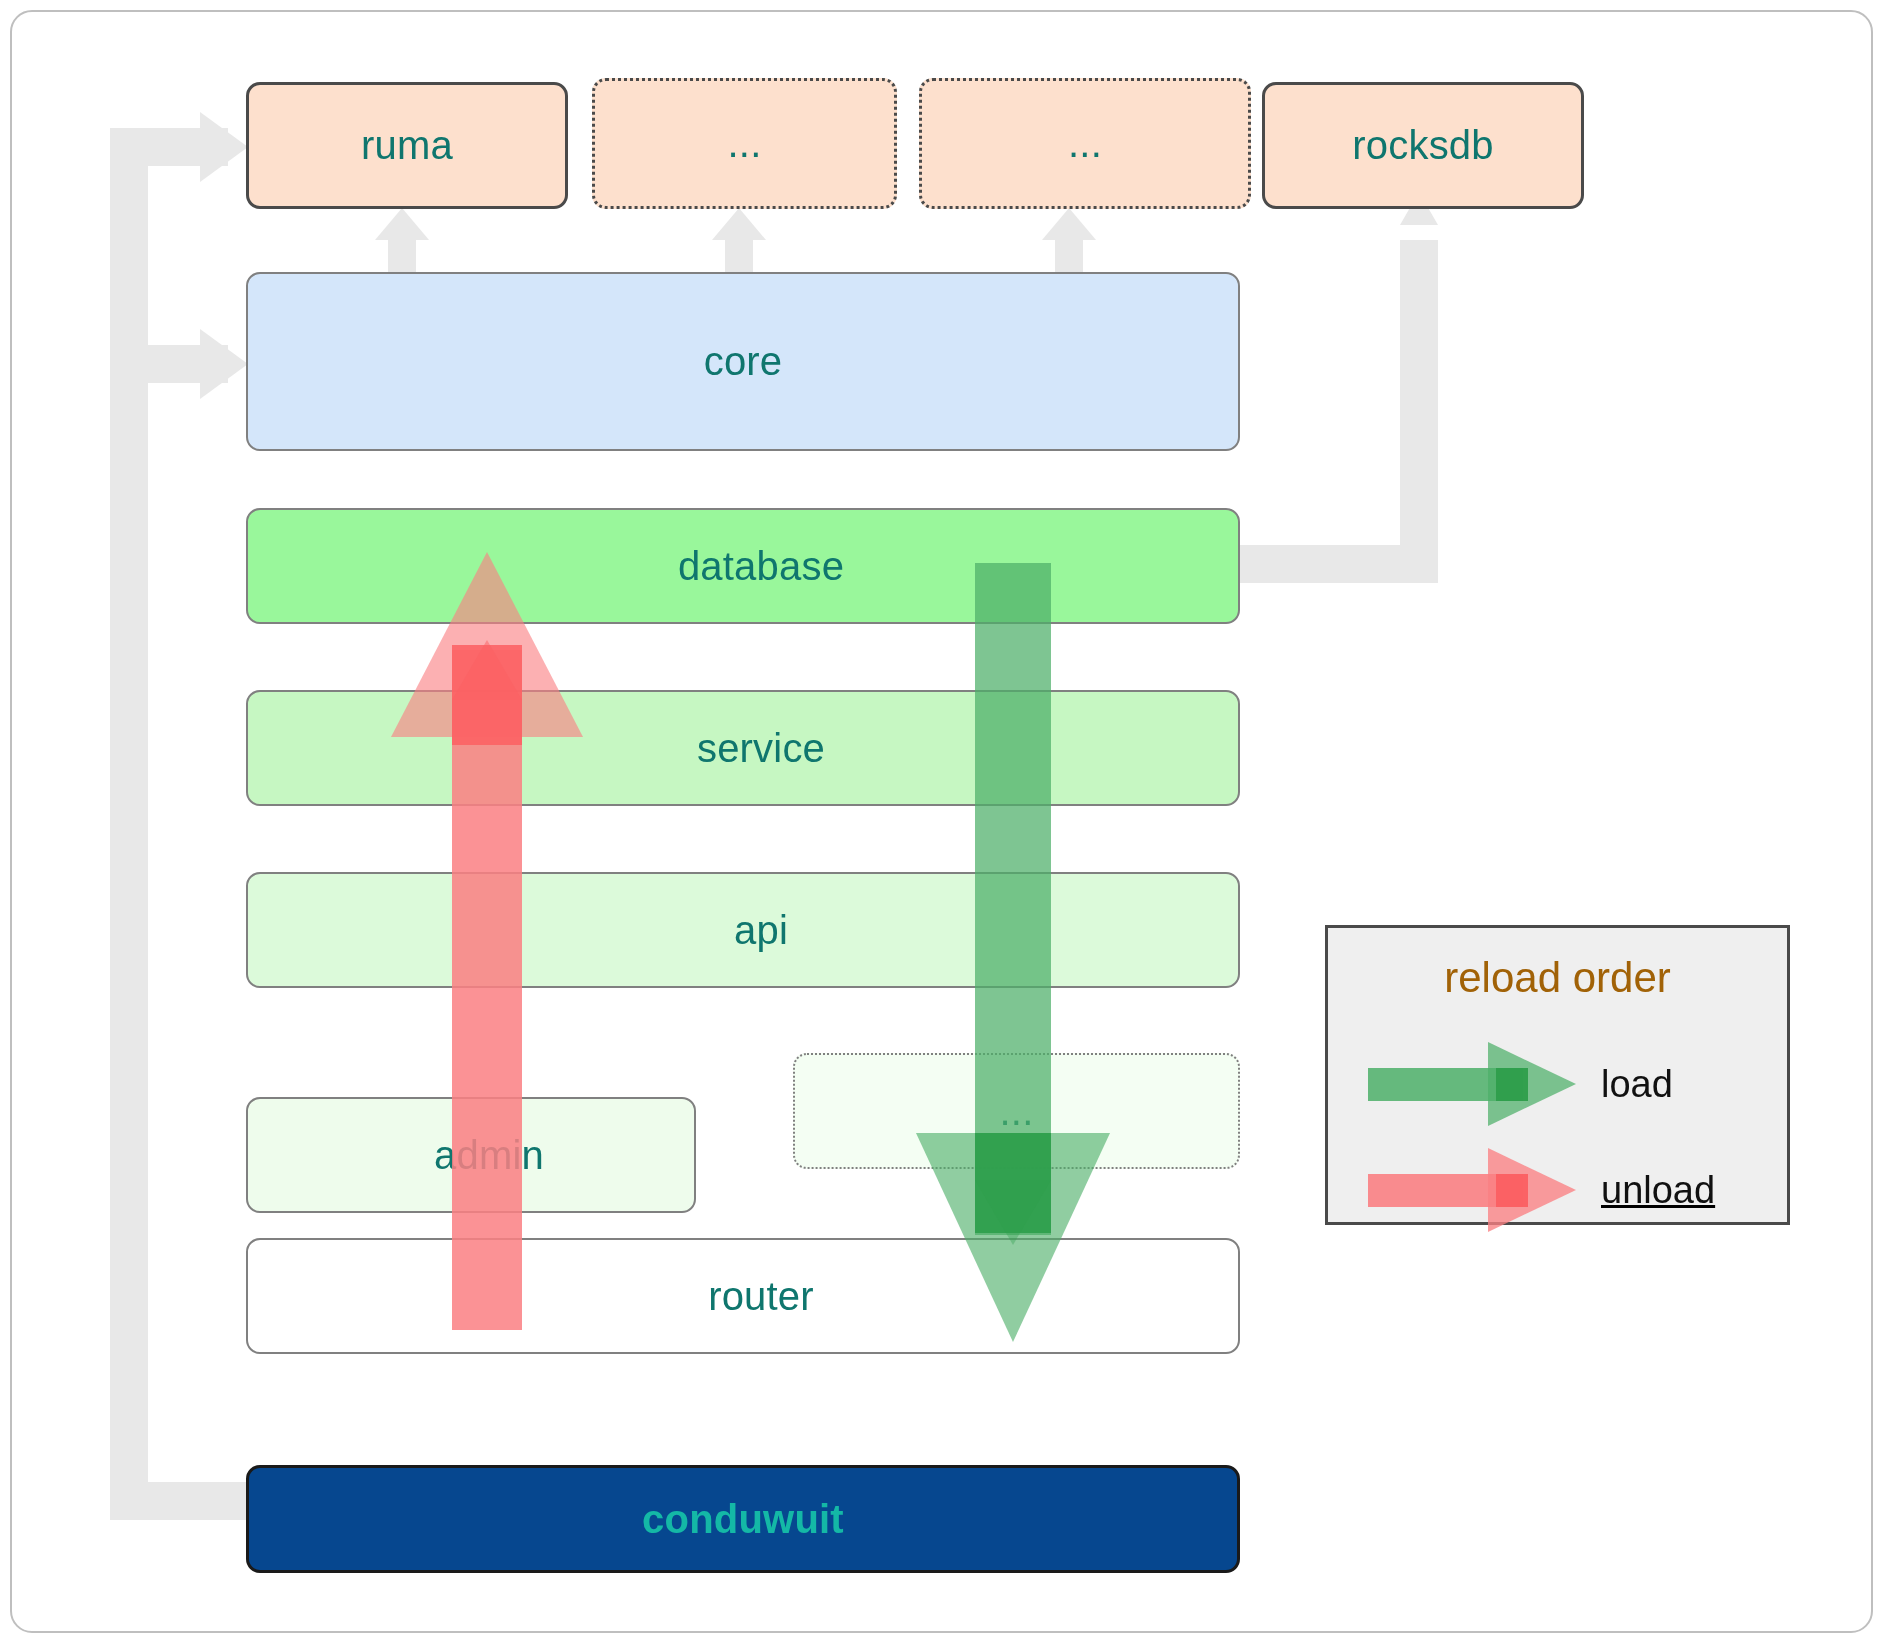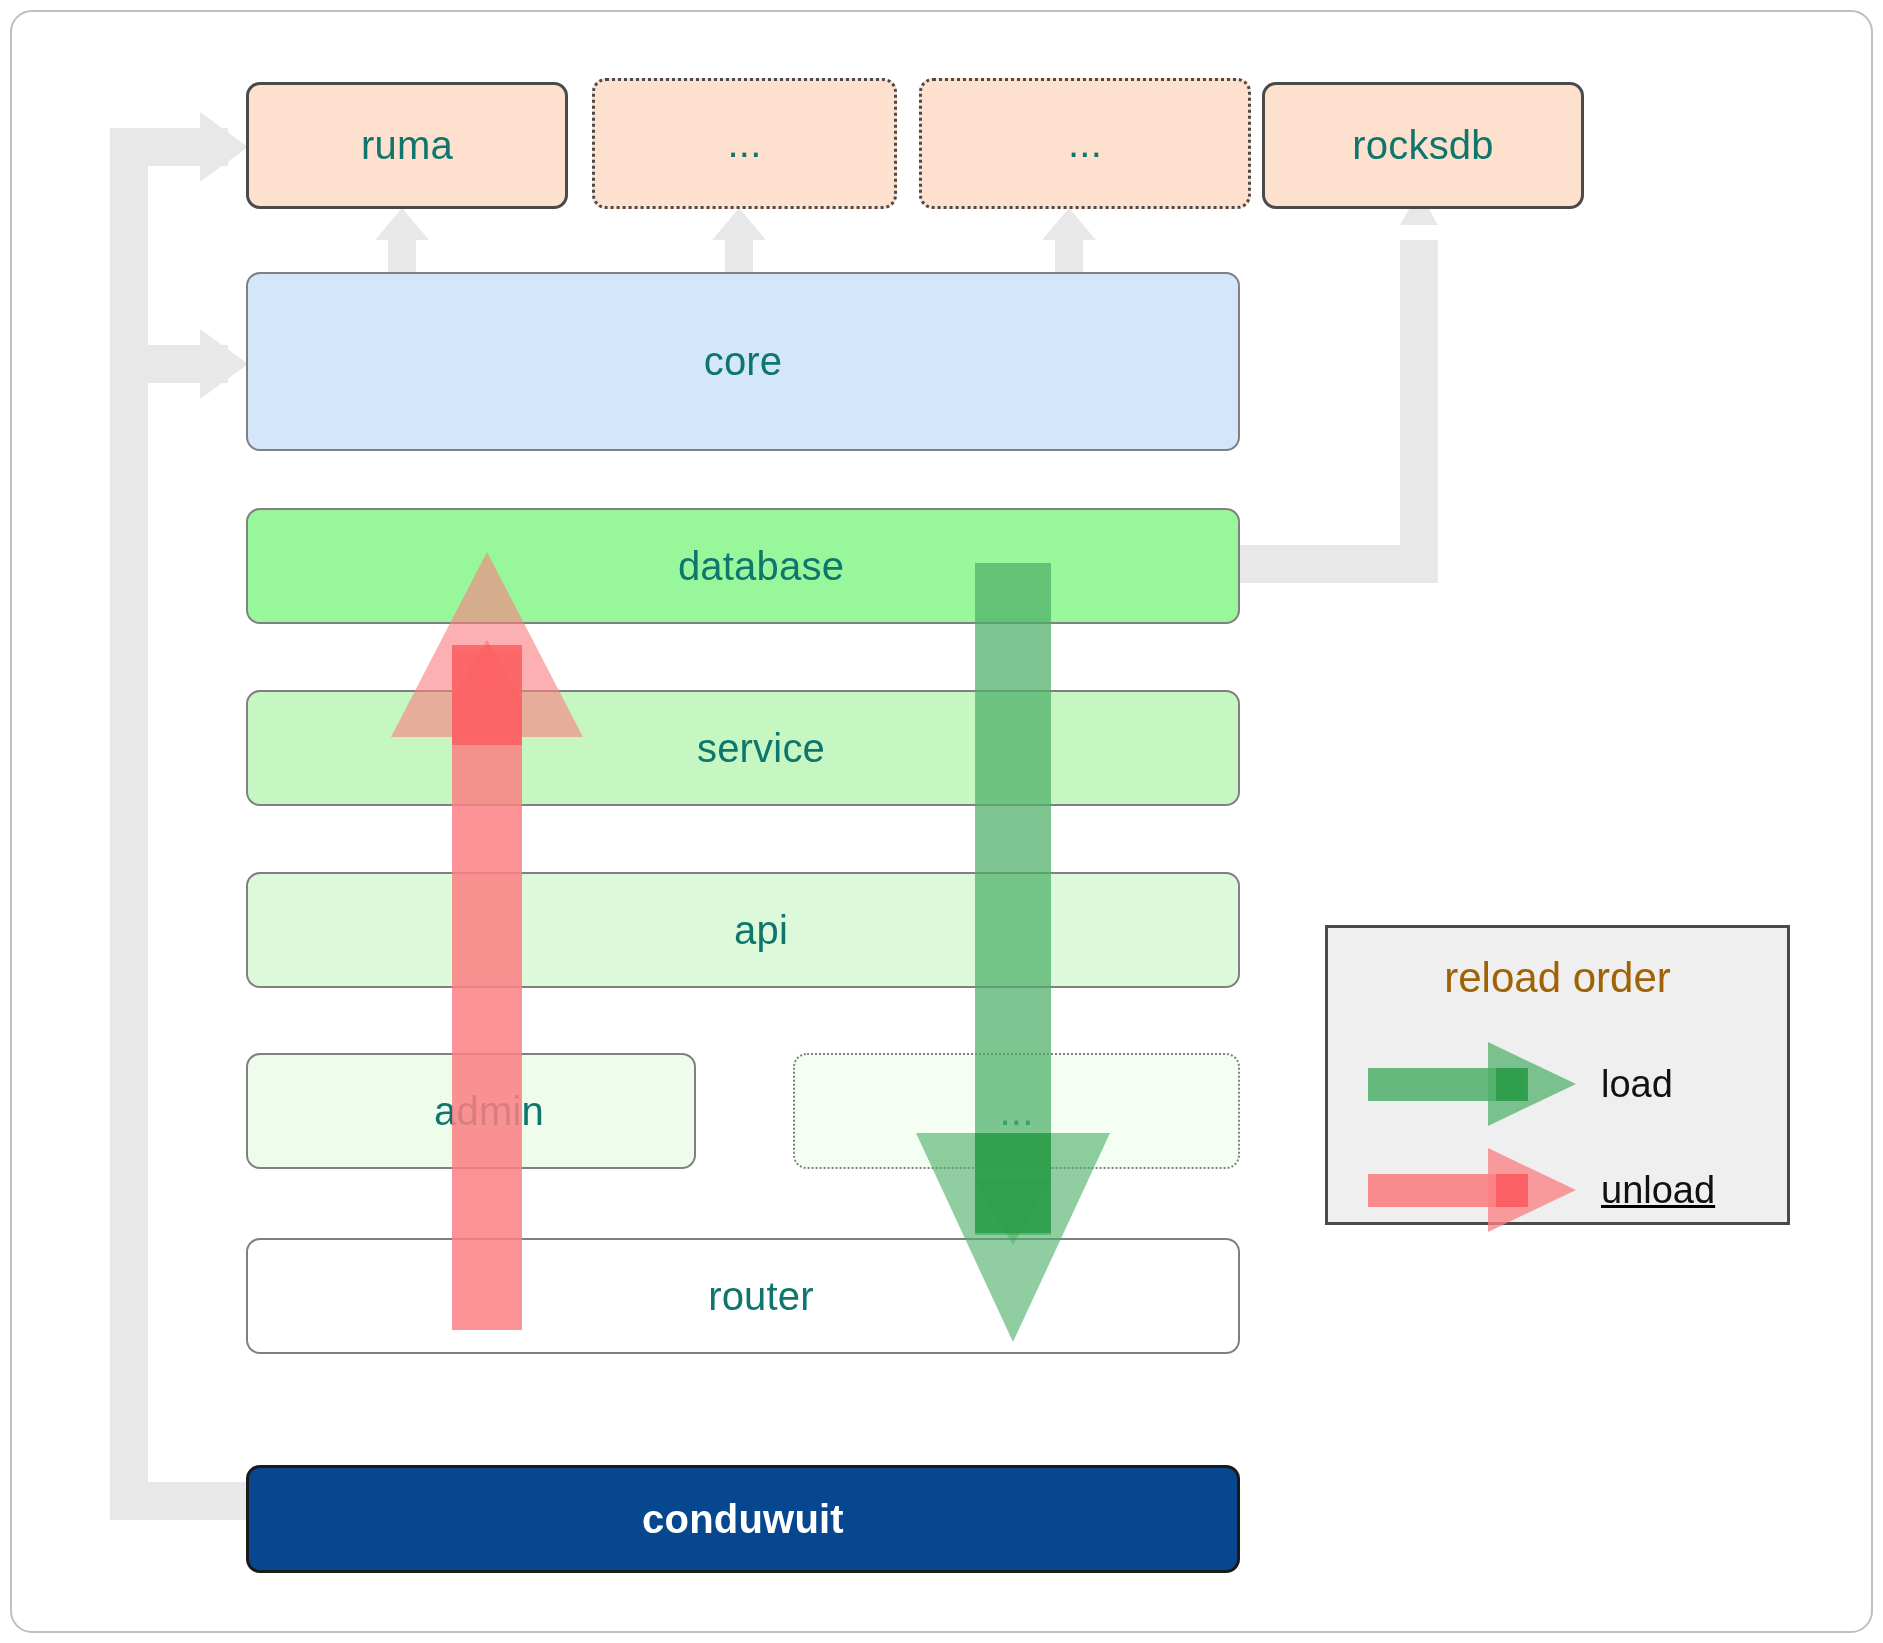--- a/index.html
+++ b/index.html
@@ -52,21 +52,21 @@
   .node.lay {
     border: 2px solid #808080;
     padding-left: 36px;
   }
   .node.lay-dotted {
     border: 2px dotted #808080;
   }
   .node.main-box {
     background: #06478f;
     border: 3px solid #1a1a1a;
-    color: #ffffff;
+    color: #14b8a6;
     font-weight: 700;
   }
 
   
   .legend {
     position: absolute;
     left: 1325px; top: 925px;
     width: 465px; height: 300px;
     background: #efefef;
     border: 3px solid #4a4a4a;
@@ -178,21 +178,21 @@
   </div>
 
   <div class="node lay" style="left:246px; top:690px; width:994px; height:116px; background:#c6f7c2;">
     <span>service</span>
   </div>
 
   <div class="node lay" style="left:246px; top:872px; width:994px; height:116px; background:#dcfada;">
     <span>api</span>
   </div>
 
-  <div class="node lay" style="left:246px; top:1053px; width:450px; height:116px; background:#eefcec;">
+  <div class="node lay" style="left:246px; top:1097px; width:450px; height:116px; background:#eefcec;">
     <span>admin</span>
   </div>
 
   <div class="node lay-dotted" style="left:793px; top:1053px; width:447px; height:116px; background:#f4fef3;">
     <span>...</span>
   </div>
 
   <div class="node lay" style="left:246px; top:1238px; width:994px; height:116px; background:#ffffff;">
     <span>router</span>
   </div>

